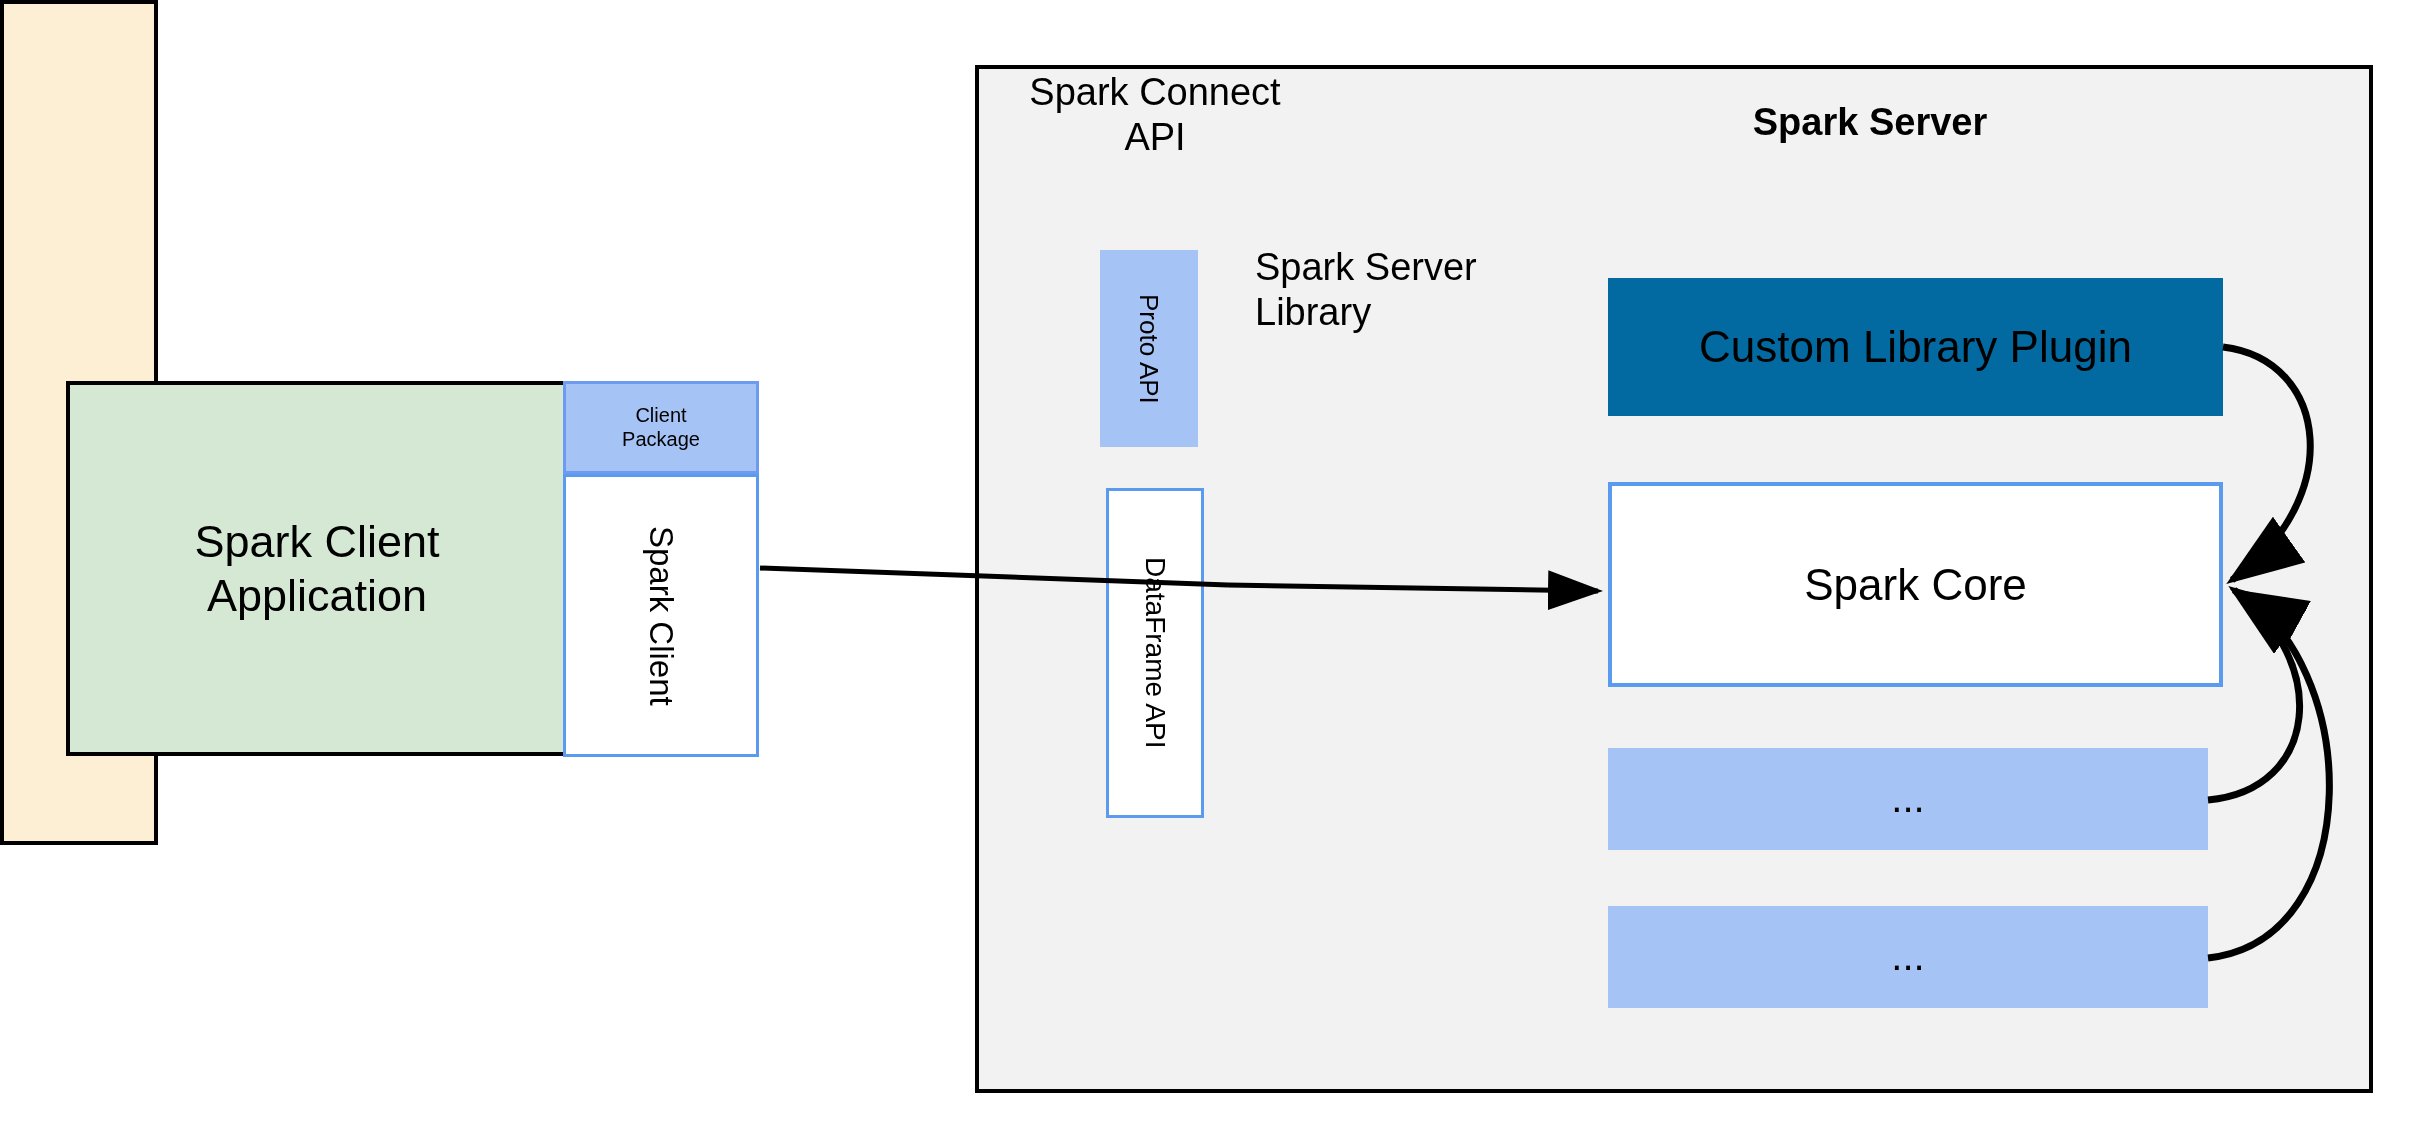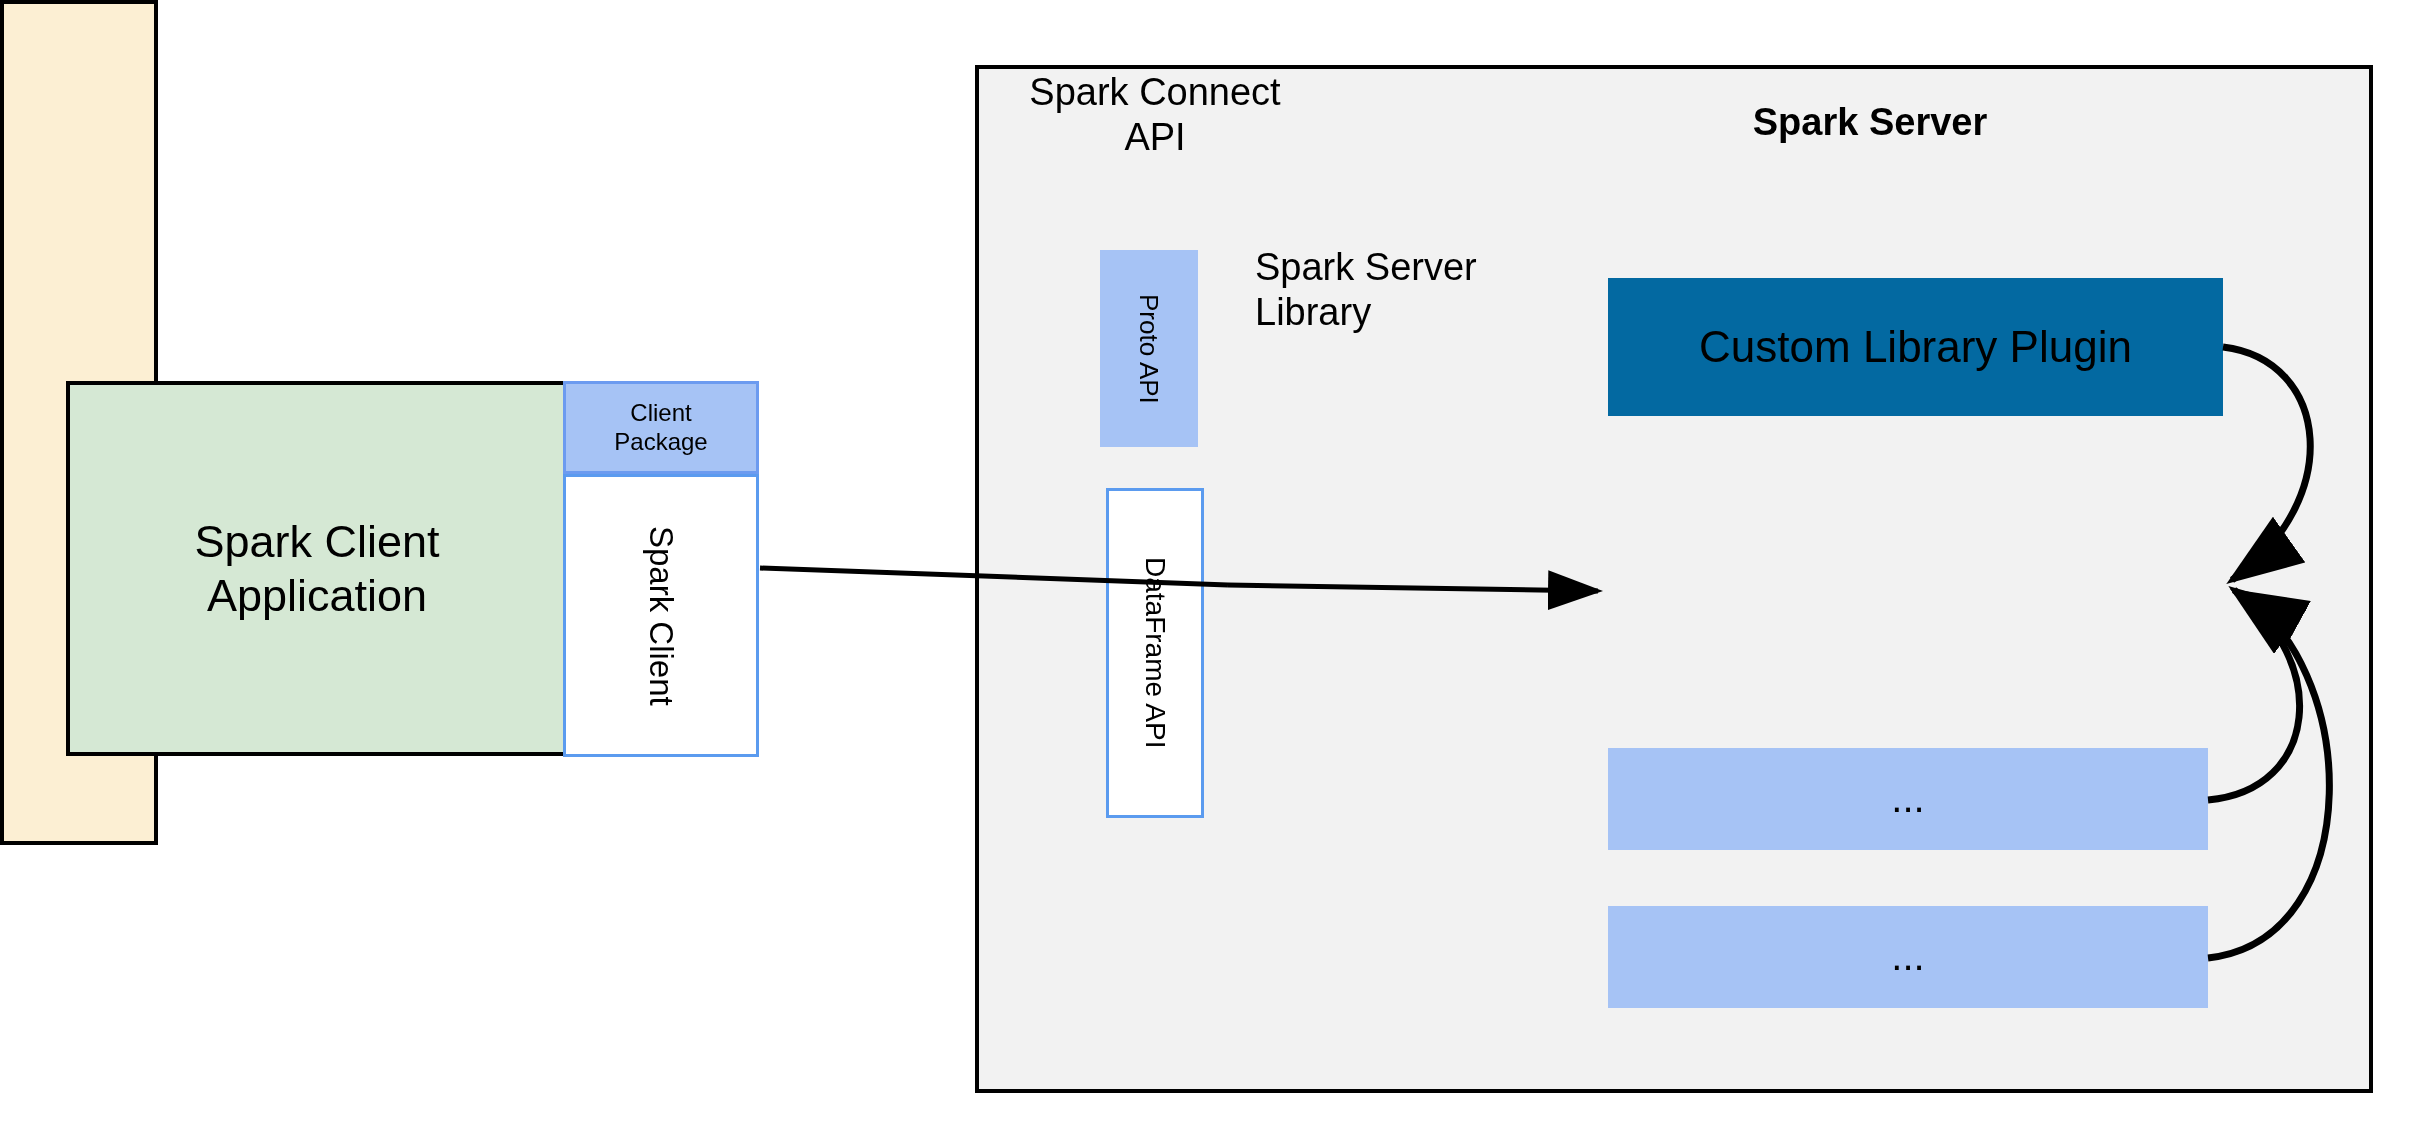--- a/index.html
+++ b/index.html
@@ -42,21 +42,21 @@
     font-size: 45px;
   }
 
   #client-package {
     left: 563px;
     top: 381px;
     width: 196px;
     height: 93px;
     background: #A6C3F5;
     border: 3px solid #6C9BF0;
-    font-size: 24px;
+    font-size: 20px;
   }
 
   #spark-client {
     left: 563px;
     top: 474px;
     width: 196px;
     height: 283px;
     background: #FFFFFF;
     border: 3px solid #5B9BEF;
     font-size: 33px;
@@ -224,20 +224,21 @@
   <div class="box" id="proto-api">
     <span class="vtext">Proto API</span>
   </div>
 
   <div class="box" id="dataframe-api">
     <span class="vtext">DataFrame API</span>
   </div>
 
   <div class="box" id="custom-plugin">Custom Library Plugin</div>
 
+  <div class="box" id="spark-core">Spark Core</div>
 
   <div class="box" id="ellipsis-1">...</div>
 
   <div class="box" id="ellipsis-2">...</div>
 
   <svg id="connectors" viewBox="0 0 2435 1135" xmlns="http://www.w3.org/2000/svg">
     <defs>
       <marker id="arrowhead" markerWidth="11" markerHeight="8" refX="10" refY="4" orient="auto" markerUnits="strokeWidth">
         <path d="M0,0 L11,4 L0,8 z" fill="#000000"></path>
       </marker>

